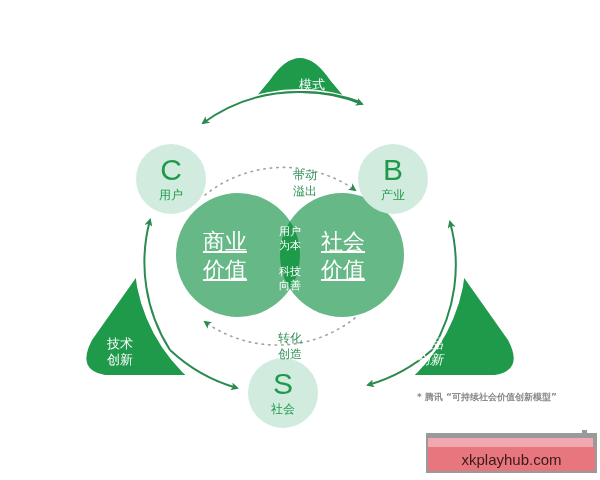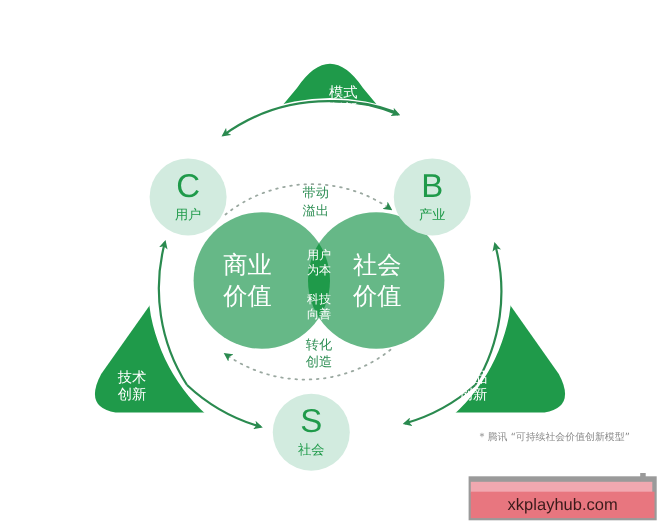--- a/index.html
+++ b/index.html
@@ -5,24 +5,24 @@
   html, body { margin:0; padding:0; background:#ffffff; }
   body { width:600px; height:480px; position:relative; overflow:hidden;
          font-family:"DejaVu Sans","Liberation Sans",sans-serif; }
   svg.diagram { position:absolute; left:0; top:0; }
   .lbl { position:absolute; text-align:center; line-height:1.25; white-space:pre-line; }
   .tri-lbl { color:#ffffff; font-size:13px; }
   .node { position:absolute; border-radius:50%; background:#d2ebdf;
           display:flex; flex-direction:column; align-items:center; justify-content:center; color:#1f9a4a; }
   .node .letter { font-family:"Liberation Sans",sans-serif; font-size:30px; line-height:30px; }
   .node .sub { font-size:12px; margin-top:2px; }
-  .venn-lbl { color:#ffffff; font-size:22px; line-height:1.25; }
+  .venn-lbl { color:#ffffff; font-size:22px; line-height:1.25;text-decoration:underline; }
   .mid-lbl { color:#ffffff; font-size:11px; line-height:1.3; }
   .flow-lbl { color:#2f8f55; font-size:12px; line-height:1.3; }
-  .caption { position:absolute; left:436px; top:391px; font-size:9px; color:#8a8a8a; white-space:nowrap; }
+  .caption { position:absolute; left:417px; top:391px; font-size:9px; color:#8a8a8a; white-space:nowrap;font-weight:bold; }
   .watermark { position:absolute; left:426px; top:430px; width:161px; height:43px; }
   .wm-shadow { position:absolute; left:0; top:3px; width:171px; height:40px; background:#9a9a9a; }
   .wm-top { position:absolute; left:2px; top:8px; width:165px; height:10px; background:#f1a8b0; }
   .wm-main { position:absolute; left:2px; top:17px; width:167px; height:24px; background:#e8767f;
              color:#3a1a1a; font-family:"Liberation Sans",sans-serif; font-size:15px;
              display:flex; align-items:center; justify-content:center; }
   .wm-tab { position:absolute; right:0; top:0; width:5px; height:10px; background:#9a9a9a; }
 </style>
 </head>
 <body>
@@ -60,21 +60,21 @@
   <clipPath id="leftClip">
       <circle cx="238" cy="255" r="62"></circle>
     </clipPath>
   <circle cx="342" cy="255" r="62" fill="#1f9a4a" clip-path="url(#leftClip)"></circle>
 </svg>
 
 <div class="lbl tri-lbl" style="left:282px;top:77px;width:60px;">模式
 创新</div>
 <div class="lbl tri-lbl" style="left:95px;top:336px;width:50px;text-align:center;">技术
 创新</div>
-<div class="lbl tri-lbl" style="left:405px;top:336px;width:50px;">产品
+<div class="lbl tri-lbl" style="left:405px;top:336px;width:50px;font-style:italic;">产品
 创新</div>
 
 <div class="node" style="left:136px;top:144px;width:70px;height:70px;">
   <span class="letter">C</span>
   <span class="sub">用户</span>
 </div>
 <div class="node" style="left:358px;top:144px;width:70px;height:70px;">
   <span class="letter">B</span>
   <span class="sub">产业</span>
 </div>
@@ -85,23 +85,23 @@
 
 <div class="lbl venn-lbl" style="left:190px;top:228px;width:70px;">商业
 价值</div>
 <div class="lbl venn-lbl" style="left:308px;top:228px;width:70px;">社会
 价值</div>
 <div class="lbl mid-lbl" style="left:268px;top:225px;width:44px;">用户
 为本</div>
 <div class="lbl mid-lbl" style="left:268px;top:265px;width:44px;text-align:center;">科技
 向善</div>
 
-<div class="lbl flow-lbl" style="left:265px;top:168px;width:44px;">带动
+<div class="lbl flow-lbl" style="left:283px;top:168px;width:44px;">带动
 溢出</div>
-<div class="lbl flow-lbl" style="left:268px;top:306px;width:44px;">转化
+<div class="lbl flow-lbl" style="left:268px;top:331px;width:44px;">转化
 创造</div>
 
 <div class="caption">* 腾讯 “可持续社会价值创新模型”</div>
 
 <div class="watermark">
   <div class="wm-shadow"></div>
   <div class="wm-tab"></div>
   <div class="wm-top"></div>
   <div class="wm-main">xkplayhub.com</div>
 </div>

